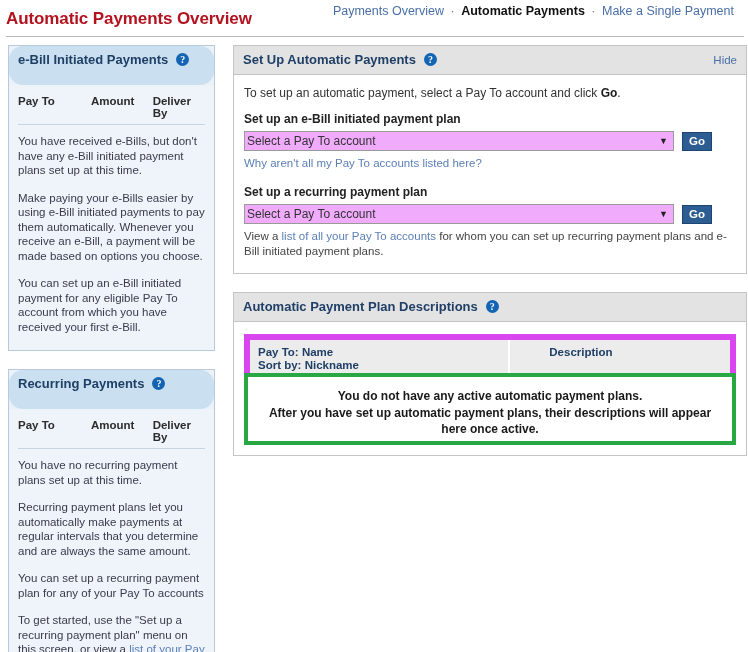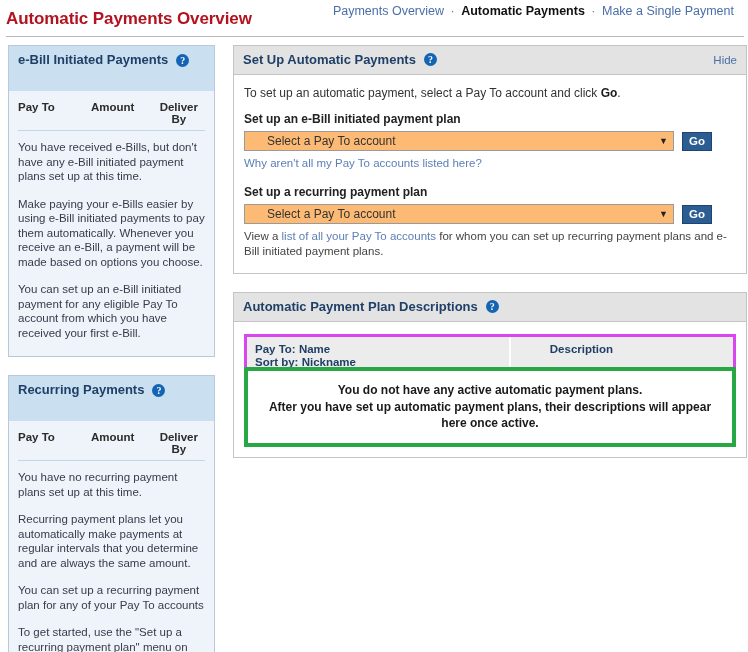--- a/index.html
+++ b/index.html
@@ -70,44 +70,45 @@
   }
 
   
   .side-card {
     border: 1px solid #b7c9dd;
     background: #eaf1f8;
     margin-bottom: 18px;
   }
   .side-card-head {
     background: #cadff0;
-    padding: 6px 9px 24px 9px;
+    padding: 6px 9px 18px 9px;
     font-size: 13px;
     font-weight: bold;
     color: #1f3f66;
     display: flex;
-    align-items: flex-end;
+    align-items: center;
+    border-radius: 14px;
   }
   .side-card-head .help-icon { margin-left: 8px; }
   .side-card-body {
     padding: 10px 9px 14px 9px;
     background: #eef4fa;
   }
   .col-head-row {
     display: flex;
     font-size: 11.5px;
     font-weight: bold;
     color: #2b2b2b;
     border-bottom: 1px solid #c6d5e3;
     padding-bottom: 5px;
     margin-bottom: 9px;
   }
   .col-payto { width: 39%; }
   .col-amount { width: 33%; }
-  .col-deliver { width: 28%; text-align: center; }
+  .col-deliver { width: 28%; text-align: left; }
   .side-text {
     font-size: 11.5px;
     line-height: 14.5px;
     color: #3a3a4a;
     margin: 0 0 13px 0;
   }
   .side-text:last-child { margin-bottom: 2px; }
   .inline-link {
     color: #5b7fb5;
     text-decoration: none;
@@ -170,25 +171,25 @@
   .select-row {
     display: flex;
     align-items: center;
     margin-bottom: 5px;
   }
   .fake-select {
     position: relative;
     width: 430px;
     height: 20px;
     border: 1px solid #9a9a9a;
-    background: #fdba74;
+    background: #f0abfc;
     font-size: 12px;
     color: #333333;
     line-height: 18px;
-    padding: 0 22px 0 22px;
+    padding: 0 22px 0 2px;
     white-space: nowrap;
     overflow: hidden;
   }
   .fake-select .arrow {
     position: absolute;
     right: 5px; top: 50%;
     transform: translateY(-50%);
     font-size: 9px;
     color: #222222;
     line-height: 1;
@@ -209,41 +210,41 @@
     line-height: 15px;
     color: #444444;
     margin: 0 0 14px 0;
   }
   .note-link-text:last-child { margin-bottom: 0; }
 
   
   .desc-body { padding: 12px 10px 10px 10px; position: relative; }
   .desc-table {
     display: flex;
-    border: 3px solid #d946ef;
+    border: 6px solid #d946ef;
     background: #ececec;
     font-size: 11.5px;
     font-weight: bold;
     color: #1f3f66;
     gap: 31px;
   }
   .desc-th {
     padding: 6px 8px 7px 8px;
     line-height: 13px;
   }
   .desc-th-name { width: 58%; border-right: 2px solid #ffffff; }
   .desc-th-desc { width: 42%; }
   .desc-sub { display: block; }
 
   .empty-box {
     position: relative;
     margin-top: -12px;
     border: 4px solid #27a844;
     background: #ffffff;
-    padding: 11px 16px 12px 16px;
+    padding: 11px 16px 4px 16px;
     text-align: center;
   }
   .empty-line {
     font-size: 12px;
     font-weight: bold;
     color: #1a1a1a;
     line-height: 16px;
   }
   .empty-line.second { margin-top: 1px; }
 </style>

